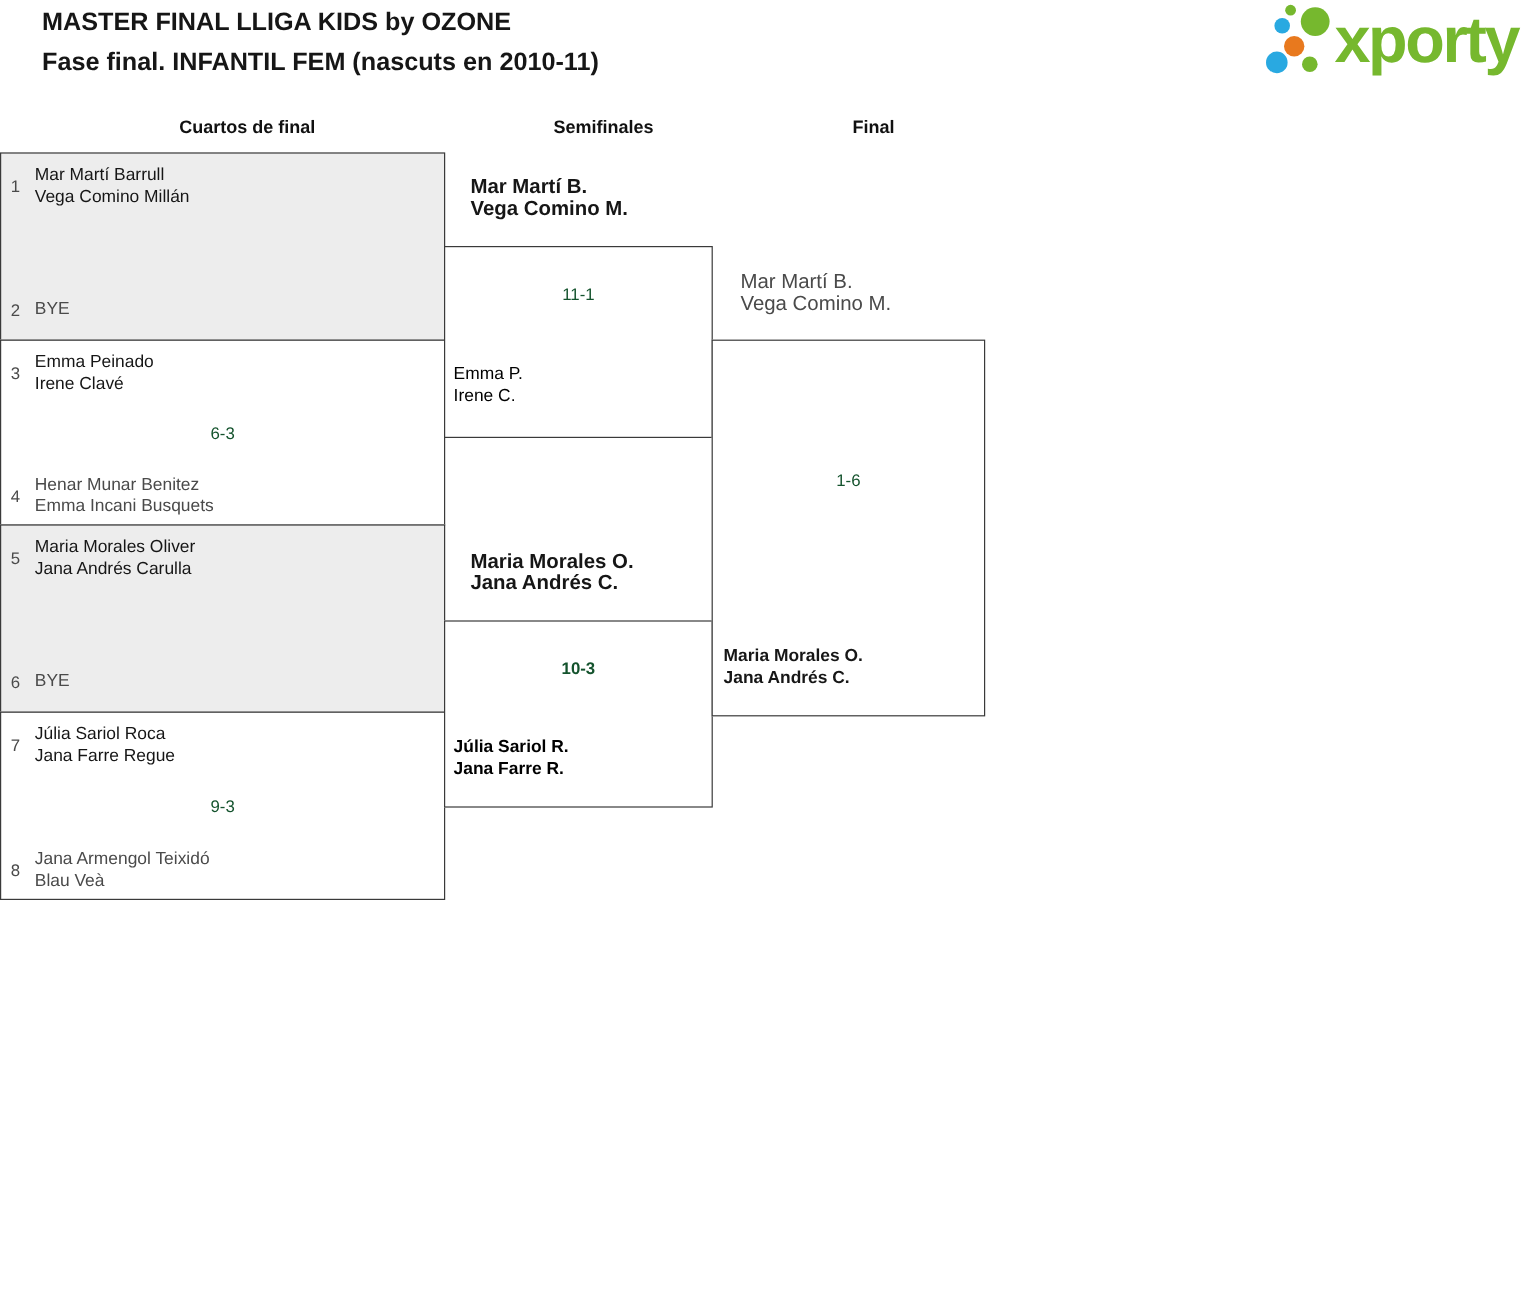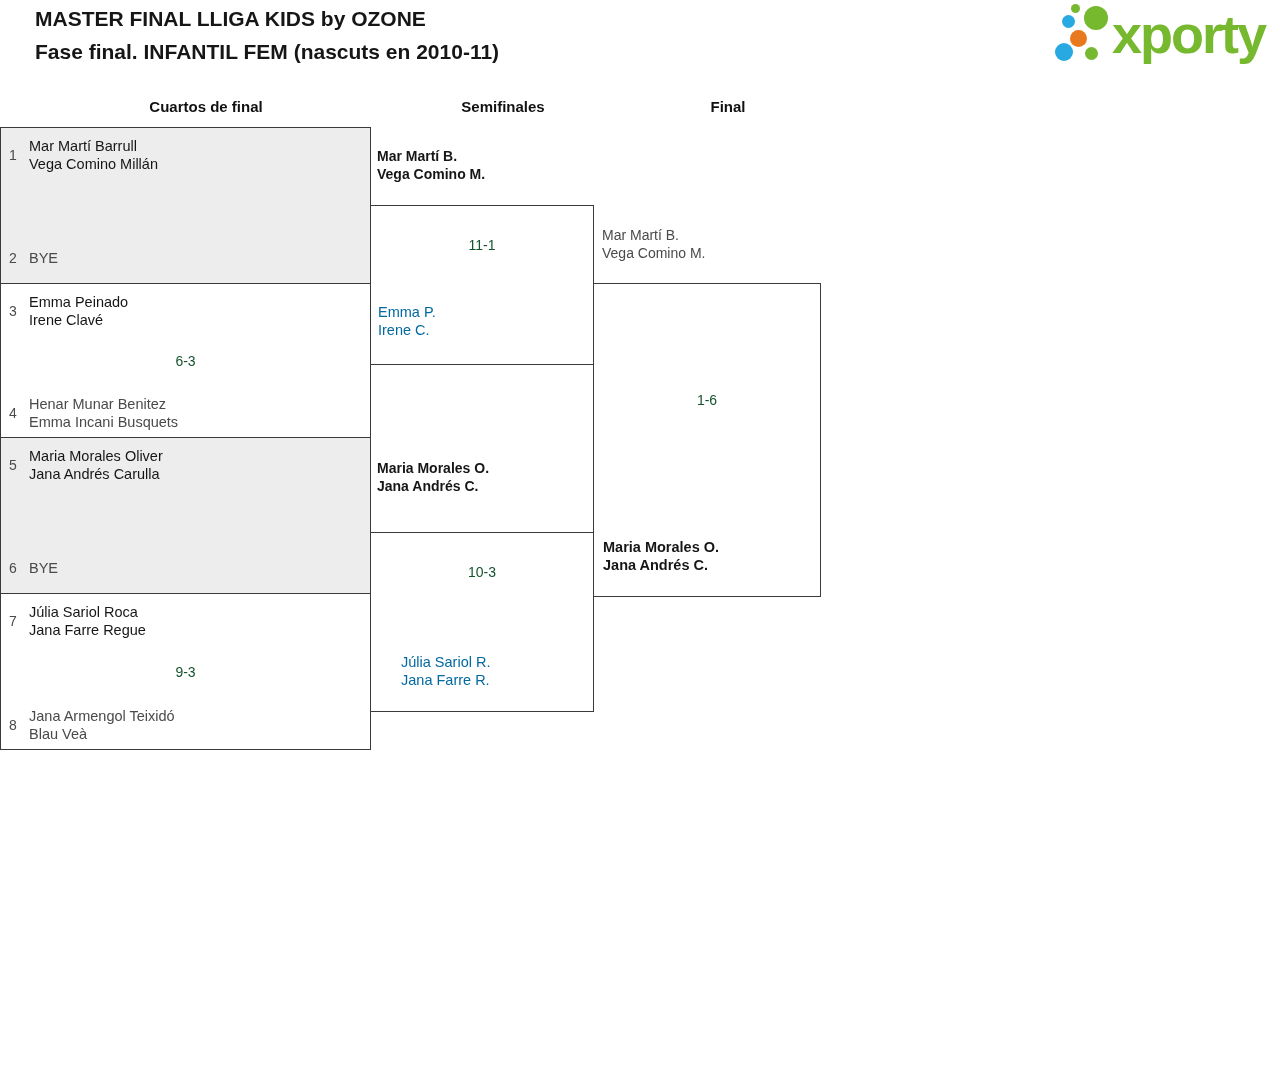--- a/index.html
+++ b/index.html
@@ -29,23 +29,23 @@
   .fbox { left:593px; width:228px; }
   .trow { position:absolute; left:8px; right:8px; display:flex; gap:8px; align-items:center; }
   .trow.toprow { top:9px; }
   .trow.byebottom { bottom:16px; }
   .trow.teambottom { bottom:6px; }
   .seed { min-width:12px; font-size:14px; color:#4a4a4a; flex:0 0 auto; }
   .tname { font-size:14.5px; line-height:18px; color:#4a4a4a; }
   .tname.win { font-weight:normal; color:#161616; }
   .score { position:absolute; left:0; right:0; text-align:center; font-size:14px; color:#14532d; line-height:18px; }
   .score.mid { top:50%; transform:translateY(-50%); }
-  .floatlabel { position:absolute; font-size:14px; line-height:18px; color:#4a4a4a; }
+  .floatlabel { position:absolute; font-size:17px; line-height:18px; color:#4a4a4a;margin-left:15px; }
   .floatlabel.win { font-weight:bold; color:#161616; }
-  .inbox-team { position:absolute; left:7px; font-size:14.5px; line-height:18px; color:#0369a1; }
+  .inbox-team { position:absolute; left:7px; font-size:14.5px; line-height:18px; color:#000000; }
   .inbox-team.win { font-weight:bold; color:#161616; }
 </style>
 </head>
 <body>
 
 <div class="stage">
 
   <div class="title-block">
     <div class="title-line">MASTER FINAL LLIGA KIDS by OZONE</div>
     <div class="title-line">Fase final. INFANTIL FEM (nascuts en 2010-11)</div>
@@ -146,23 +146,23 @@
     <div class="inbox-team" style="bottom:25px;">
       <div>Emma P.</div>
       <div>Irene C.</div>
     </div>
   </div>
 
   <div class="floatlabel win" style="left:377px; top:459px;">
     <div>Maria Morales O.</div>
     <div>Jana Andrés C.</div>
   </div>
-  <div class="box sfbox" style="top:532px; height:180px;">
+  <div class="box sfbox" style="top:517px; height:156px;font-weight:bold;">
     <div class="score" style="top:30px;">10-3</div>
-    <div class="inbox-team" style="bottom:22px;margin-left:23px;">
+    <div class="inbox-team" style="bottom:22px;">
       <div>Júlia Sariol R.</div>
       <div>Jana Farre R.</div>
     </div>
   </div>
 
   <div class="floatlabel" style="left:602px; top:226px;">
     <div>Mar Martí B.</div>
     <div>Vega Comino M.</div>
   </div>
   <div class="box fbox" style="top:283px; height:314px;">

